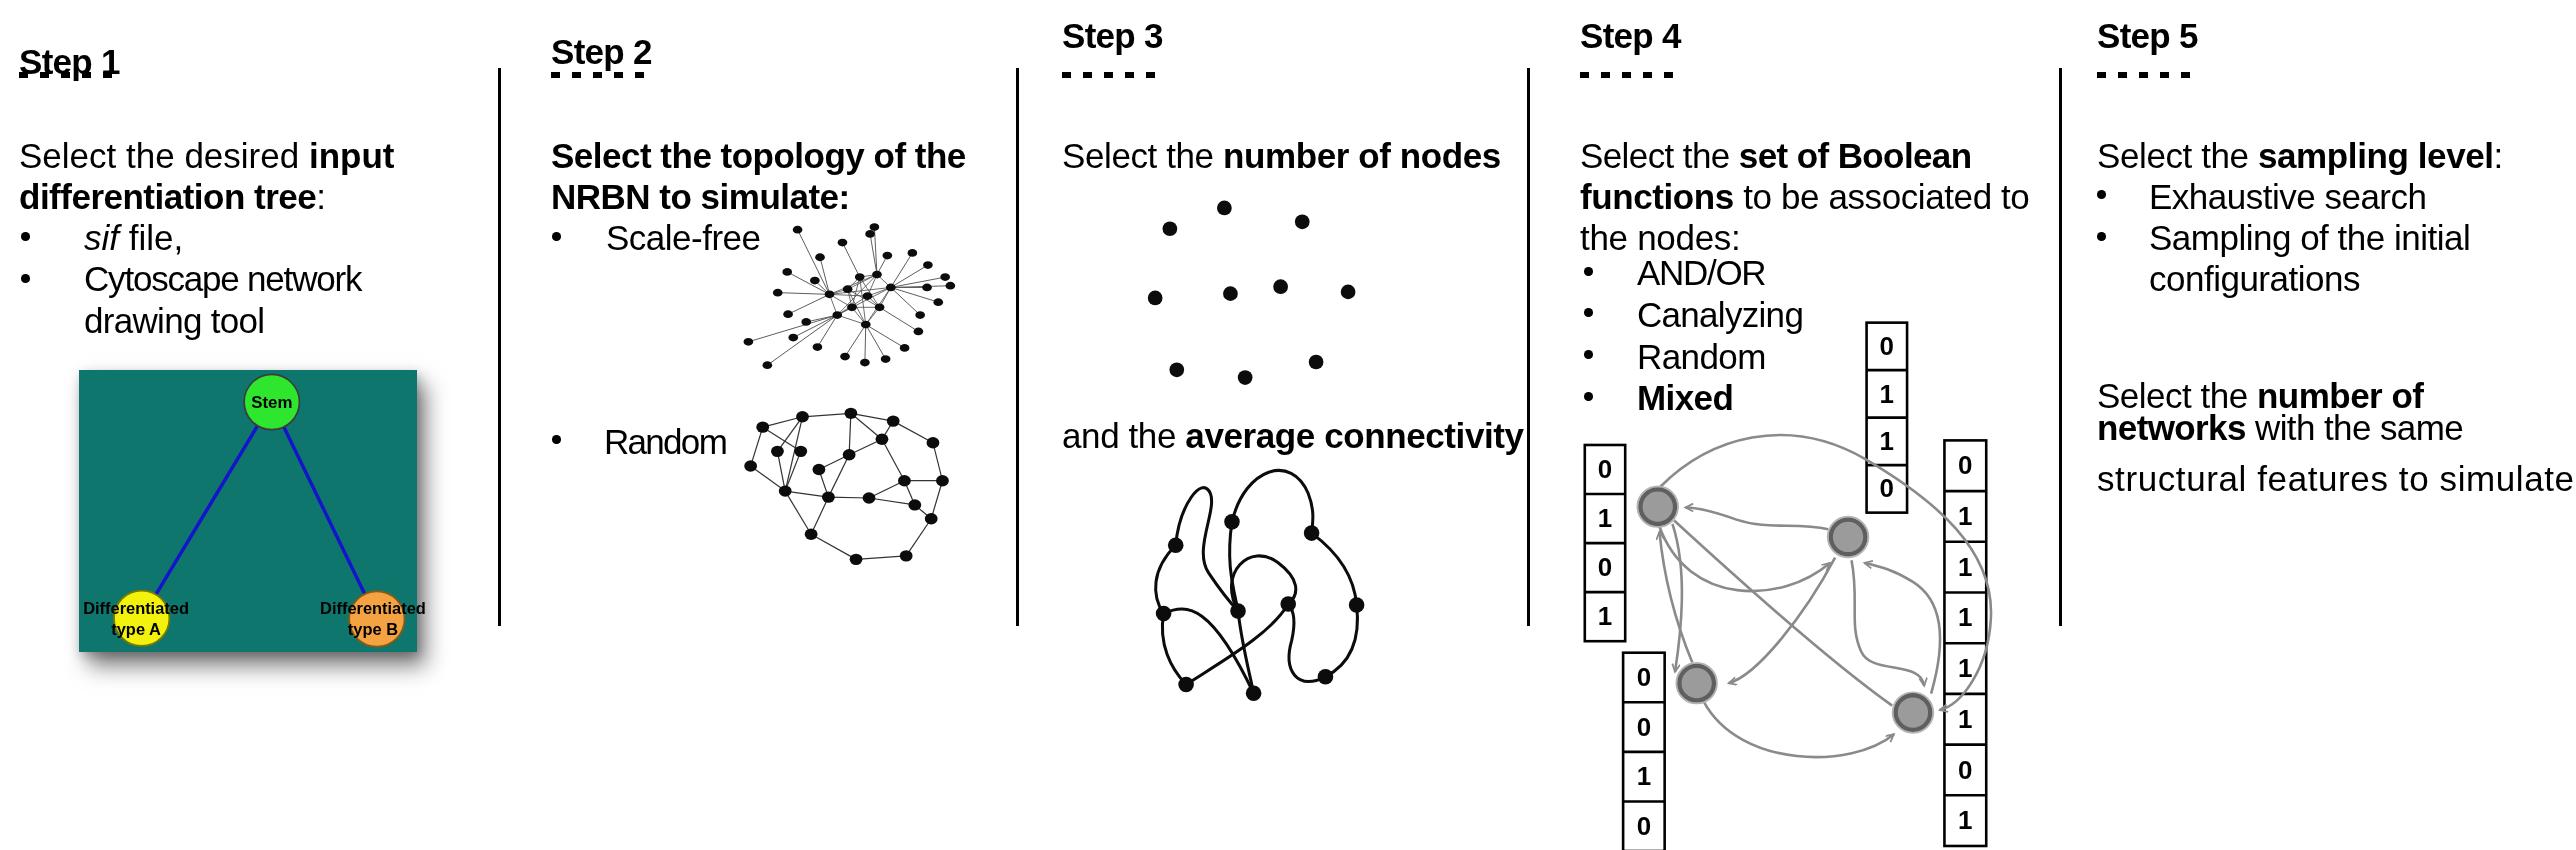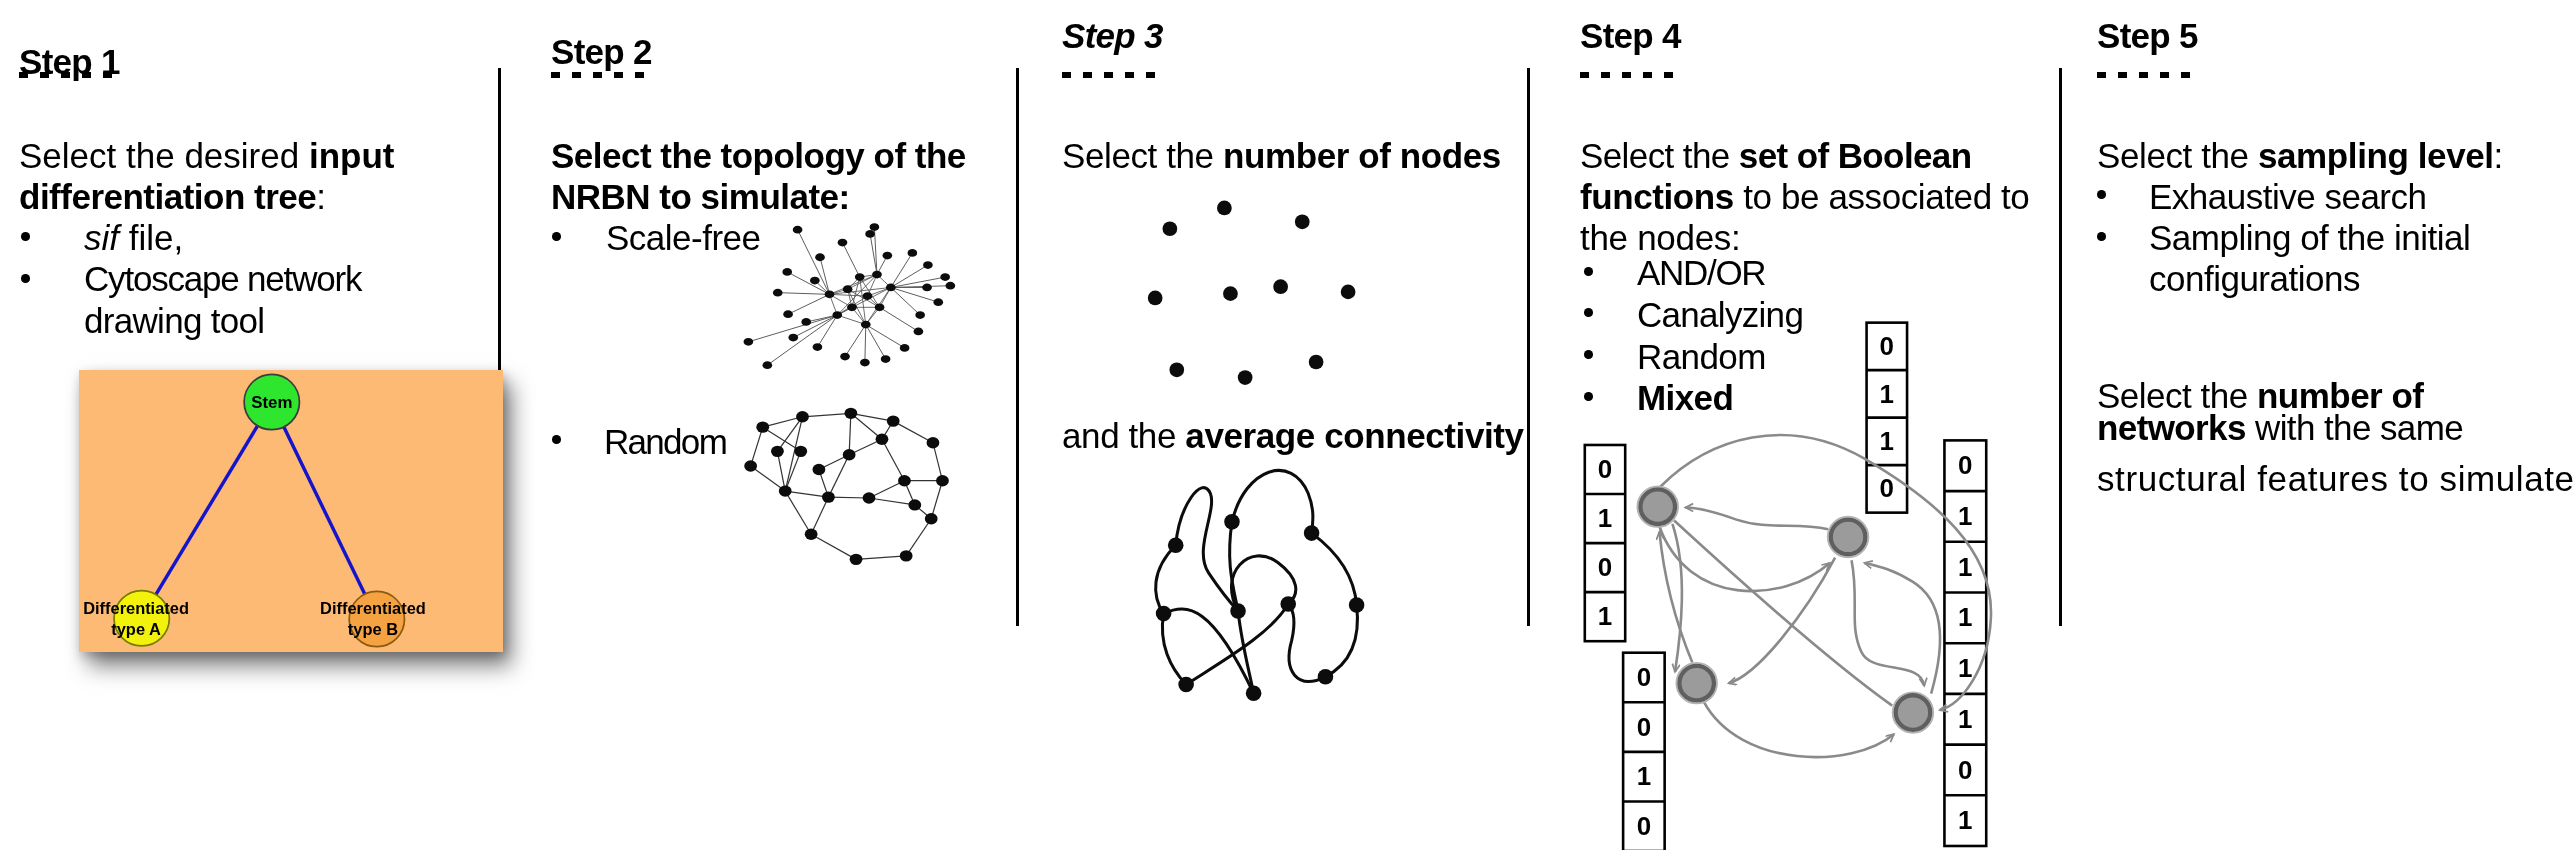--- a/index.html
+++ b/index.html
@@ -2,32 +2,32 @@
 <html style="font-size:14px"><head><meta charset="utf-8">
 <style>
 * { margin:0; padding:0; box-sizing:border-box; }
 html,body { width:2576px; height:851px; background:#fff; overflow:hidden; }
 body { position:relative; font-family:"Liberation Sans", sans-serif; color:#000; }
 .t { position:absolute; font-size:35px; line-height:35px; white-space:nowrap; }
 .bu { position:absolute; background:#000; border-radius:50%; }
 .dash { position:absolute; width:97px; height:5.6px;
   background:repeating-linear-gradient(90deg,#000 0 8.7px,transparent 8.7px 21px); }
 .vsep { position:absolute; top:68px; width:2.6px; height:558px; background:#000; }
-#tree { position:absolute; left:79px; top:370px; width:424px; height:282px; background:#fdba74;
+#tree { position:absolute; left:79px; top:370px; width:338px; height:282px; background:#0f766e;
   box-shadow:8.7px 14px 21px rgba(0,0,0,0.5), 1.7px 3.5px 10.4px rgba(0,0,0,0.22); }
 .ntxt { font-family:"Liberation Sans", sans-serif; font-weight:bold; font-size:19px; text-anchor:middle; fill:#000; }
 .g { position:absolute; }
 .tv { font-family:"Liberation Sans", sans-serif; font-weight:bold; font-size:30px; text-anchor:middle; fill:#000; }
 </style></head>
 <body>
 <div class="t" style="left:19px;top:17.5px;letter-spacing:-0.7px;margin-top:26px;"><b>Step 1</b></div>
 <div class="dash" style="left:19px;top:72px;"></div>
 <div class="t" style="left:551px;top:17.5px;letter-spacing:-0.7px;margin-top:16px;"><b>Step 2</b></div>
 <div class="dash" style="left:551px;top:72px;"></div>
-<div class="t" style="left:1062px;top:17.5px;letter-spacing:-0.7px;font-style:italic;"><b>Step 3</b></div>
+<div class="t" style="left:1062px;top:17.5px;letter-spacing:-0.7px;"><b>Step 3</b></div>
 <div class="dash" style="left:1062px;top:72px;"></div>
 <div class="t" style="left:1580px;top:17.5px;letter-spacing:-0.7px;"><b>Step 4</b></div>
 <div class="dash" style="left:1580px;top:72px;"></div>
 <div class="t" style="left:2097px;top:17.5px;letter-spacing:-0.7px;"><b>Step 5</b></div>
 <div class="dash" style="left:2097px;top:72px;"></div>
 <div class="t" style="left:19px;top:138px;">Select the desired <b>input</b></div>
 <div class="t" style="left:19px;top:179px;letter-spacing:-0.5px;"><b>differentiation tree</b>:</div>
 <div class="bu" style="left:21px;top:232px;width:8.7px;height:8.7px;"></div>
 <div class="t" style="left:84px;top:220px;"><i>sif</i> file,</div>
 <div class="bu" style="left:21px;top:274px;width:8.7px;height:8.7px;"></div>

